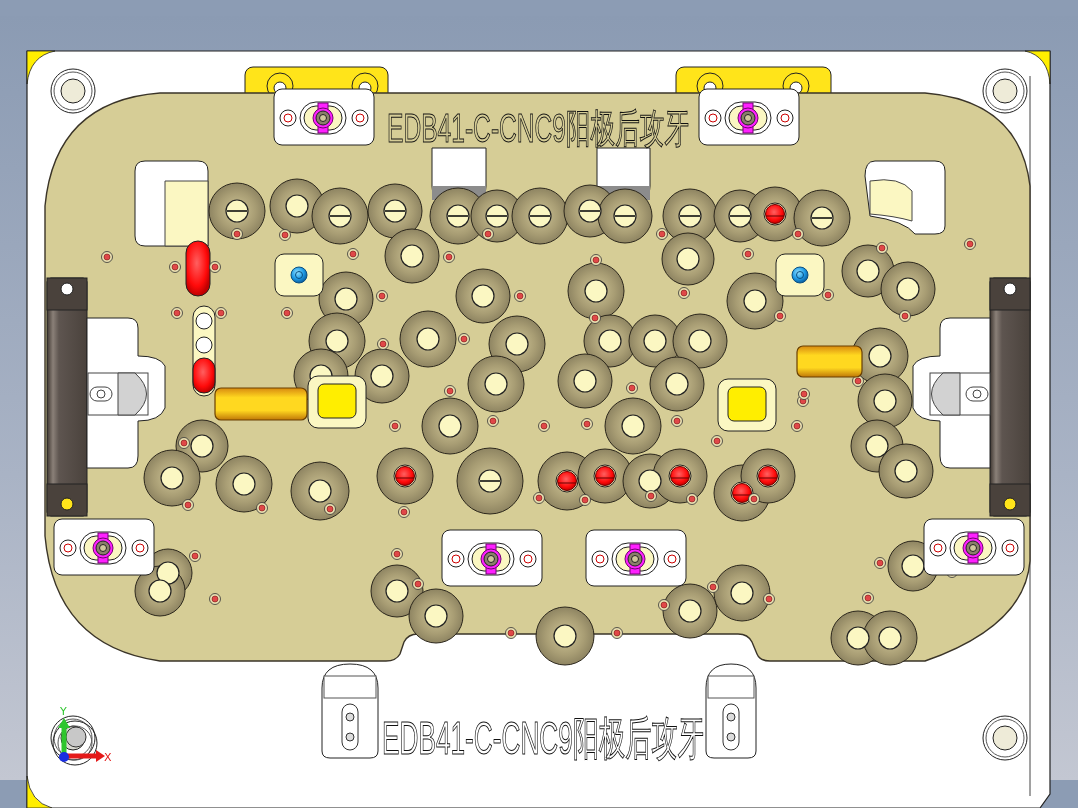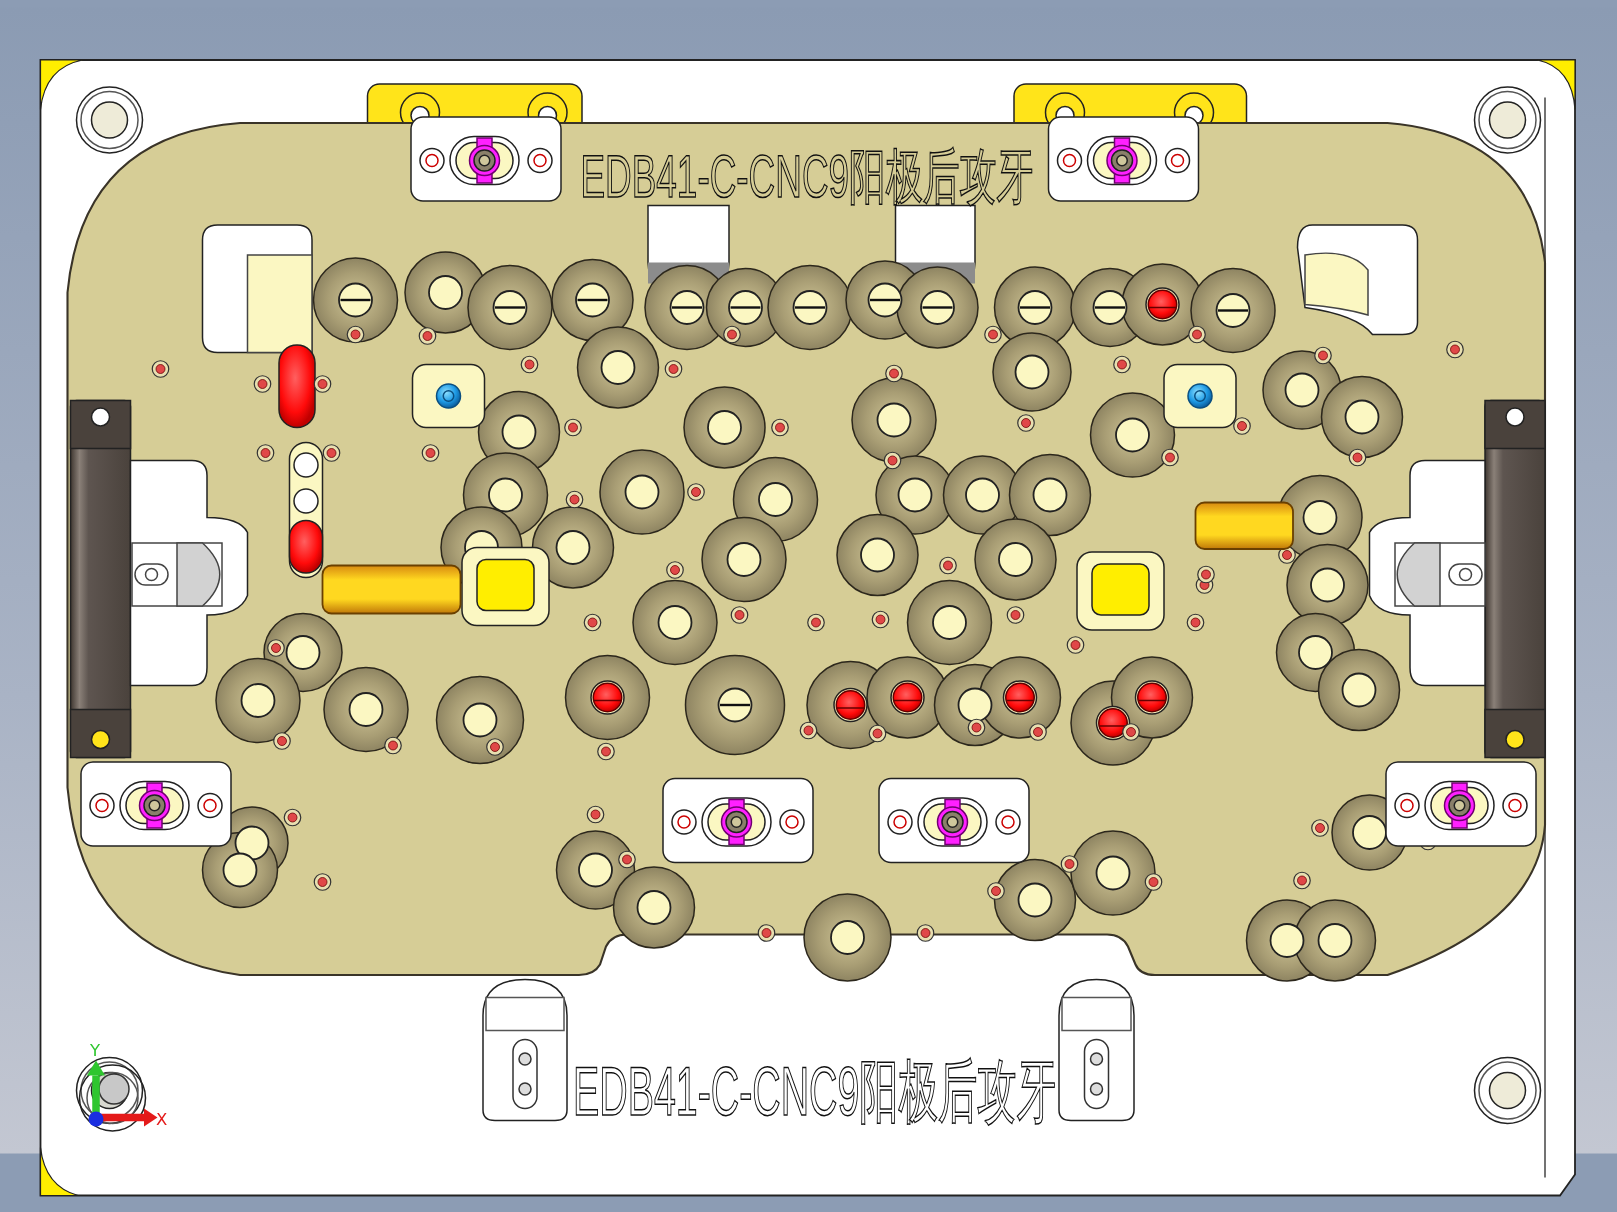--- a/index.html
+++ b/index.html
@@ -1,17 +1,17 @@
 <!DOCTYPE html>
 <html><head>
 <meta charset="utf-8">
 <style>
   html,body{margin:0;padding:0;}
   body{width:1078px;height:808px;overflow:hidden;background:#8c9cb4;font-family:"Liberation Sans",sans-serif;position:relative;}
-  #viewport{position:absolute;left:0;top:5px;width:1078px;height:764px;
+  #viewport{position:absolute;left:0;top:16px;width:1078px;height:764px;
     background:linear-gradient(180deg,#8b9bb3 0%,#a9b3c5 60%,#c3c7d2 100%);}
   svg{position:absolute;left:0;top:0;}
   .engrave{font-family:"Liberation Sans",sans-serif;fill:none;stroke:#111;stroke-width:1;font-weight:normal;}
   .axis-lbl{font-family:"DejaVu Sans",sans-serif;font-size:11px;}
 </style>
 </head>
 <body>
 
 <div id="viewport">
 <svg width="1078" height="808" viewBox="0 0 1078 808">

